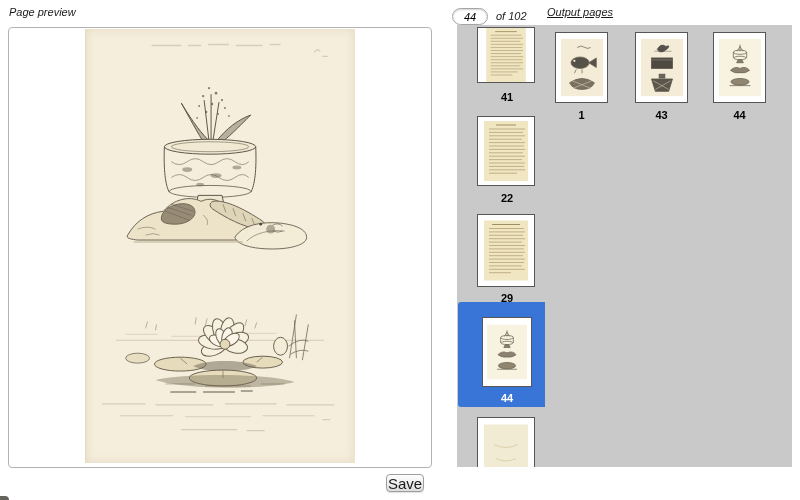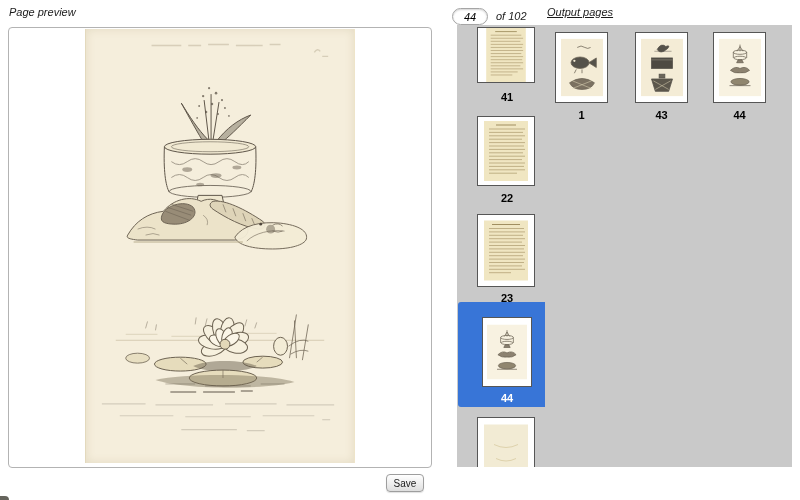--- a/index.html
+++ b/index.html
@@ -40,21 +40,21 @@
 
   
   #output-panel { position:absolute; left:545px; top:25px; width:247px; height:442px;
     background:#c9c9c9; }
   .out-label { position:absolute; width:53px; text-align:center; font-size:11px; font-weight:bold; color:#000; top:84px; }
 
   
   #save-btn { position:absolute; left:386px; top:474px; width:38px; height:18px;
     border:1px solid #9e9e9e; border-radius:4px;
     background:linear-gradient(#ffffff,#ececec 60%,#dedede);
-    font-family:"Liberation Sans",sans-serif; font-size:10px; color:#1a1a1a;
+    font-family:"Liberation Sans",sans-serif; font-size:15px; color:#1a1a1a;
     box-shadow:0 1px 1px rgba(0,0,0,.12); cursor:default; }
 
   #corner-artifact { position:absolute; left:0; top:496px; width:9px; height:4px;
     background:#4a4940; border-top-right-radius:5px; opacity:.85; }
 </style>
 </head>
 <body>
 
 <div id="app">
 
@@ -221,21 +221,21 @@
 
     <div class="thumb-card" style="left:20px; top:189px; width:58px; height:73px;">
       <svg viewBox="0 0 44 60" width="44" height="71">
         <rect width="44" height="60" fill="#f0e6c2"></rect>
         <path d="M8 4 h28" stroke="#a08e60" stroke-width="1"></path>
         <g stroke="#b4a276" stroke-width="0.8">
           <path d="M5 8 h35 M5 11.4 h36 M5 14.8 h34 M5 18.2 h36 M5 21.6 h33 M5 25 h36 M5 28.4 h35 M5 31.8 h36 M5 35.2 h34 M5 38.6 h36 M5 42 h35 M5 45.4 h33 M5 48.8 h36 M5 52.2 h22"></path>
         </g>
       </svg>
     </div>
-    <div class="thumb-label" style="top:267px;">23</div>
+    <div class="thumb-label" style="top:267px;">29</div>
 
     <div id="sel-44"></div>
     <div class="thumb-card" style="left:25px; top:292px; width:50px; height:70px;">
       <svg viewBox="0 0 44 60" width="40" height="68">
         <rect width="44" height="60" fill="#f8f2e1"></rect>
         <g stroke="#6b6354" fill="none" stroke-width="0.8">
           <path d="M22 6 v7 M22 8 l-3 5 M22 8 l3 5"></path>
           <ellipse cx="22" cy="14" rx="7" ry="2.2"></ellipse>
           <path d="M15 14 v6 M29 14 v6"></path>
           <ellipse cx="22" cy="20" rx="6.5" ry="1.8"></ellipse>

